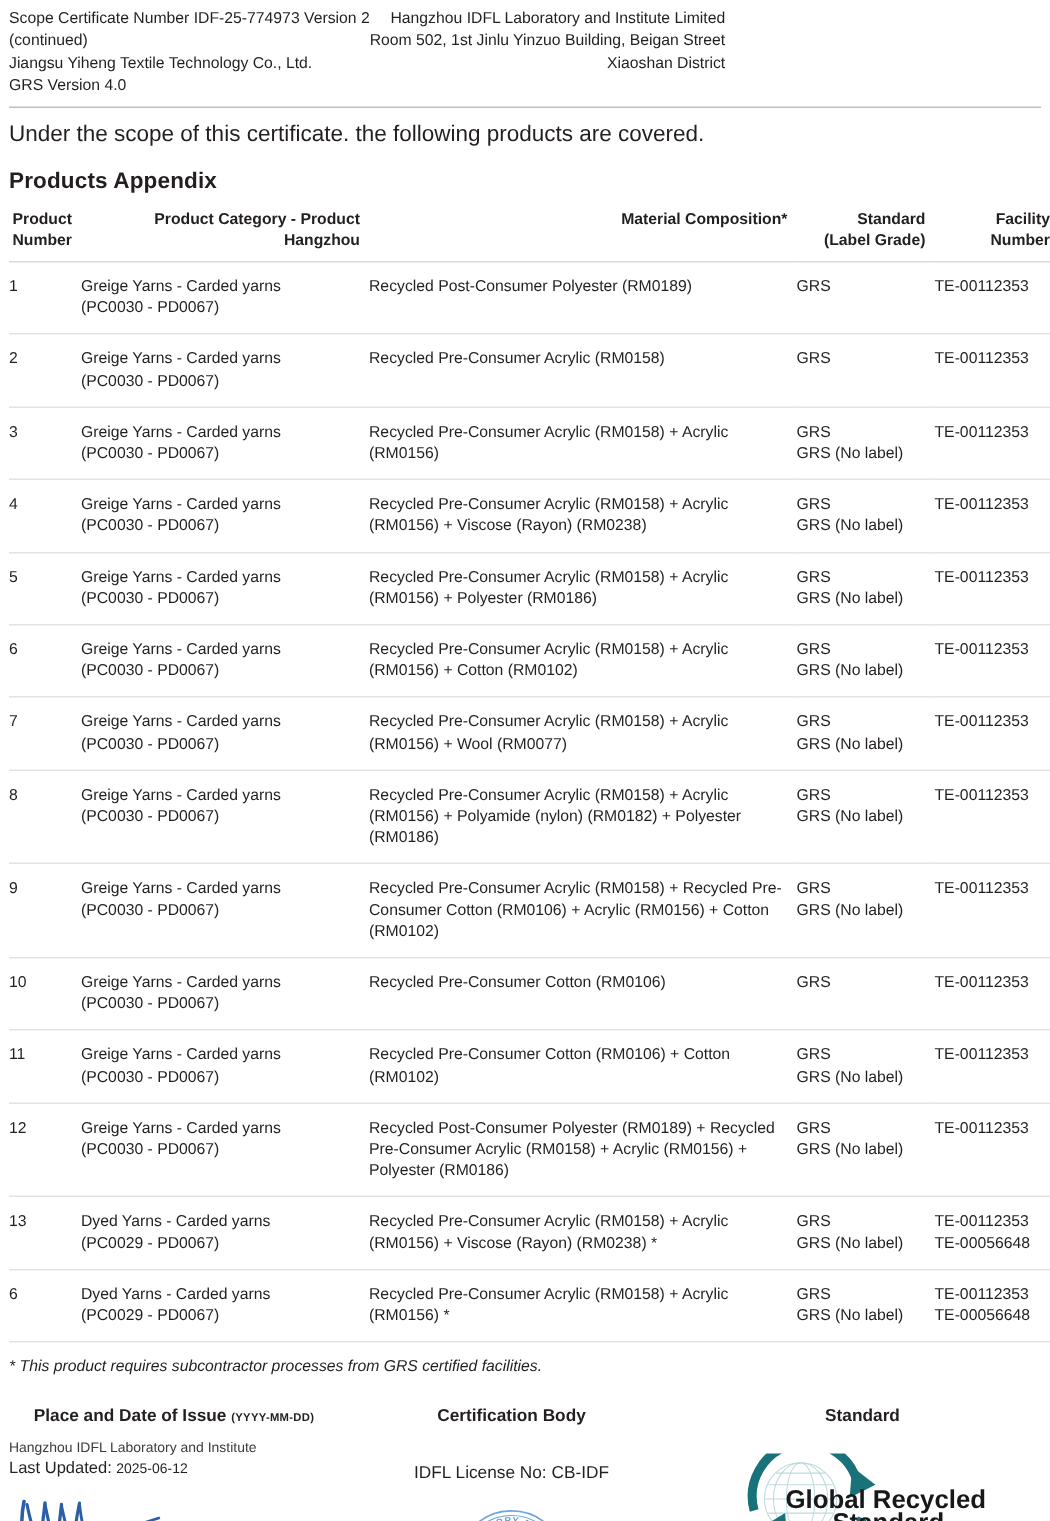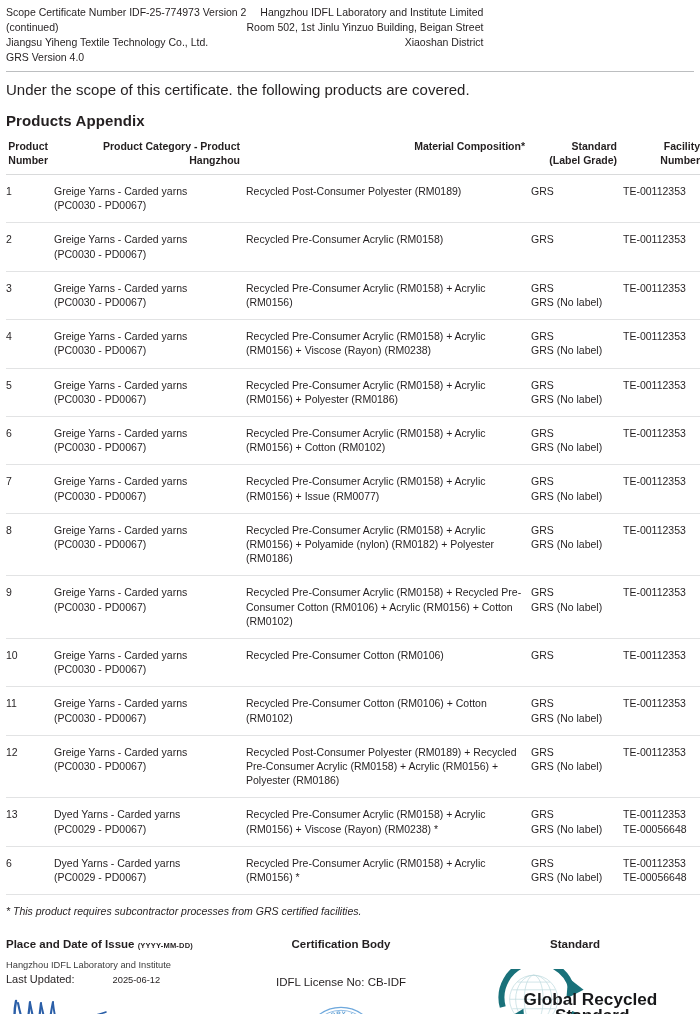--- a/index.html
+++ b/index.html
@@ -109,38 +109,39 @@
   }
   .sig-col { position: relative; }
   .sig-col.place { width: 220px; }
   .sig-col.body  { width: 230px; text-align: center; }
   .sig-col.std   { width: 238px; text-align: center; }
 
   .sig-head {
     font-size: 11.5px;
     font-weight: bold;
     color: #231f20;
+    text-align: center;
   }
   .sig-head .fmt {
     font-size: 7.5px;
     font-weight: bold;
     letter-spacing: .2px;
   }
   .sig-sub {
     font-size: 9.3px;
     line-height: 14px;
     margin-top: 8px;
     color: #3b3b3b;
   }
   .sig-updated {
     font-size: 11px;
     margin-top: 1px;
     color: #231f20;
   }
-  .sig-updated .date { font-size: 9.3px; margin-left: 35px; }
+  .sig-updated .date { font-size: 9.3px; }
 
   .body-line {
     font-size: 11.5px;
     margin-top: 26px;
     color: #231f20;
   }
 
   .sig-graphic {
     margin-top: 12px;
     width: 128px;
@@ -293,21 +294,21 @@
           <td>
             <span class="sub nb">TE-00112353</span>
           </td>
         </tr>
         <tr>
           <td class="c-num">7</td>
           <td>
             <span class="sub">Greige Yarns - Carded yarns</span>
             <span class="sub">(PC0030 - PD0067)</span>
           </td>
-          <td>Recycled Pre-Consumer Acrylic (RM0158) + Acrylic (RM0156) + Issue (RM0077)</td>
+          <td>Recycled Pre-Consumer Acrylic (RM0158) + Acrylic (RM0156) + Wool (RM0077)</td>
           <td>
             <span class="sub nb">GRS</span>
             <span class="sub nb">GRS (No label)</span>
           </td>
           <td>
             <span class="sub nb">TE-00112353</span>
           </td>
         </tr>
         <tr>
           <td class="c-num">8</td>

